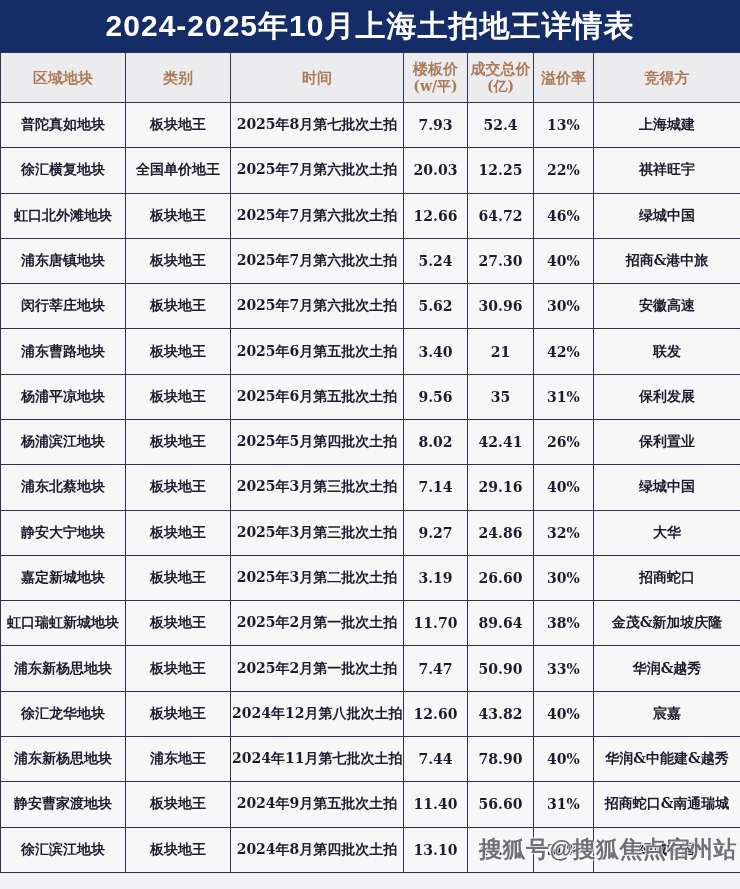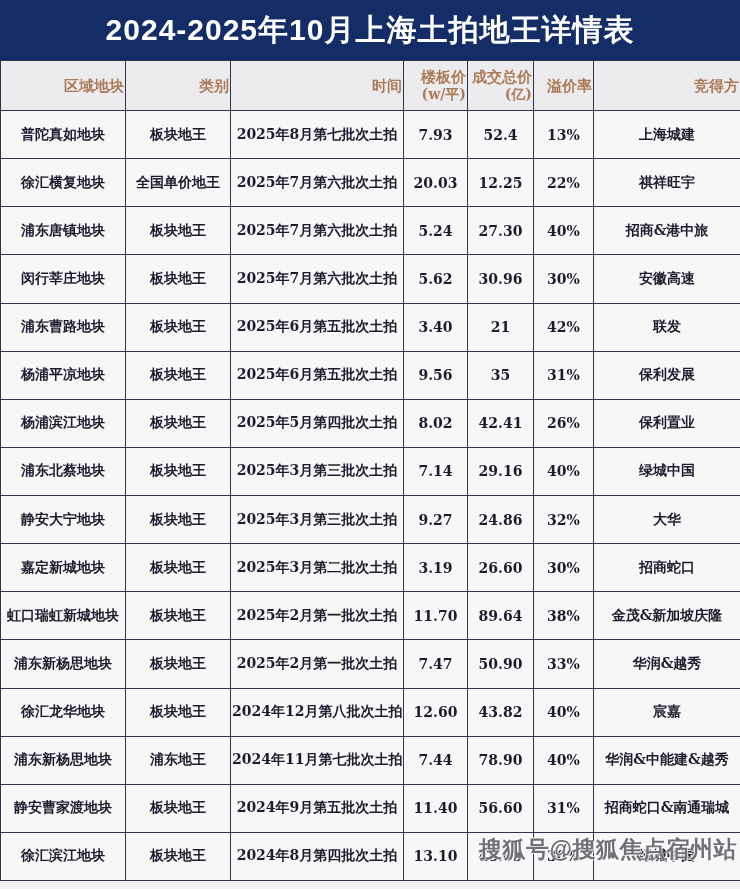--- a/index.html
+++ b/index.html
@@ -12,21 +12,21 @@
     background: #ffffff;
   }
   .canvas {
     position: relative;
     width: 740px;
     height: 889px;
     overflow: hidden;
     background: var(--page-bg, #f2f2f4);
   }
   .title-bar {
-    height: 60px;
+    height: 52px;
     background: var(--title-bg, #152d66);
     display: flex;
     align-items: center;
     justify-content: center;
   }
   .title-bar h1 {
     margin: 0;
     color: var(--title-text, #ffffff);
     font-family: "Liberation Sans", "DejaVu Sans", sans-serif;
     font-size: 30px;
@@ -51,21 +51,20 @@
   }
   .land-table thead tr {
     height: 50px;
   }
   .land-table th {
     background: var(--header-bg, #ececee);
     color: var(--header-text, #ad7a58);
     font-size: 15px;
     font-weight: bold;
     line-height: 1.2;
-    text-align: right;
   }
   .land-table th .sub {
     display: block;
     font-size: 14px;
     font-weight: bold;
   }
   .land-table th .sub:empty {
     display: none;
   }
   .land-table td {
@@ -155,20 +154,29 @@
         <tr>
     <td>徐汇横复地块</td>
     <td>全国单价地王</td>
     <td>2025年7月第六批次土拍</td>
     <td>20.03</td>
     <td>12.25</td>
     <td>22%</td>
     <td>祺祥旺宇</td>
   </tr>
         <tr>
+    <td>虹口北外滩地块</td>
+    <td>板块地王</td>
+    <td>2025年7月第六批次土拍</td>
+    <td>12.66</td>
+    <td>64.72</td>
+    <td>46%</td>
+    <td>绿城中国</td>
+  </tr>
+        <tr>
     <td>浦东唐镇地块</td>
     <td>板块地王</td>
     <td>2025年7月第六批次土拍</td>
     <td>5.24</td>
     <td>27.30</td>
     <td>40%</td>
     <td>招商&amp;港中旅</td>
   </tr>
         <tr>
     <td>闵行莘庄地块</td>

